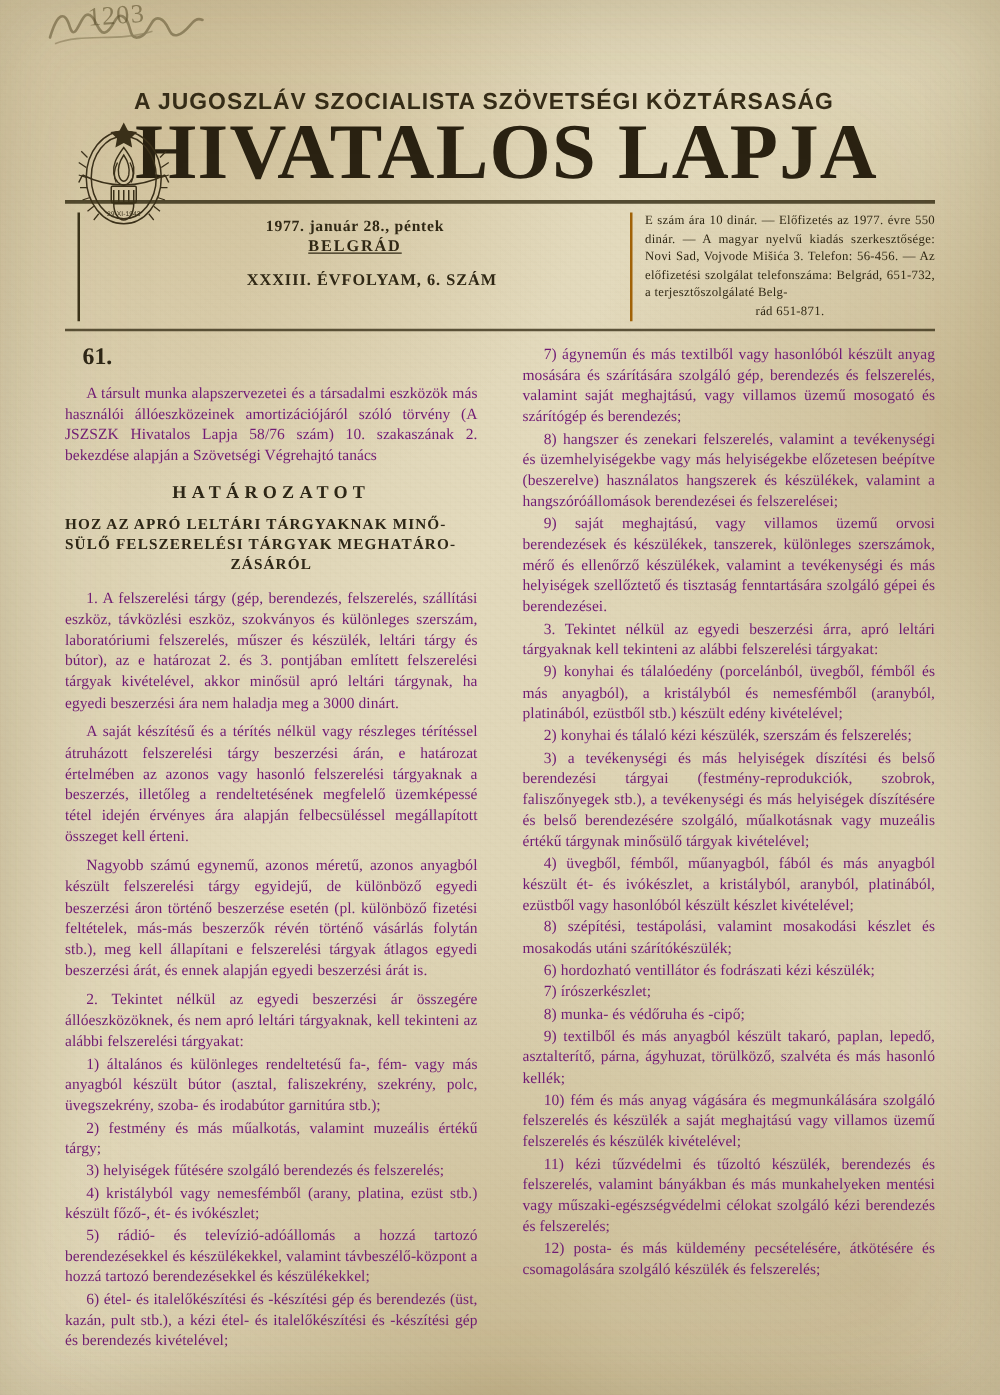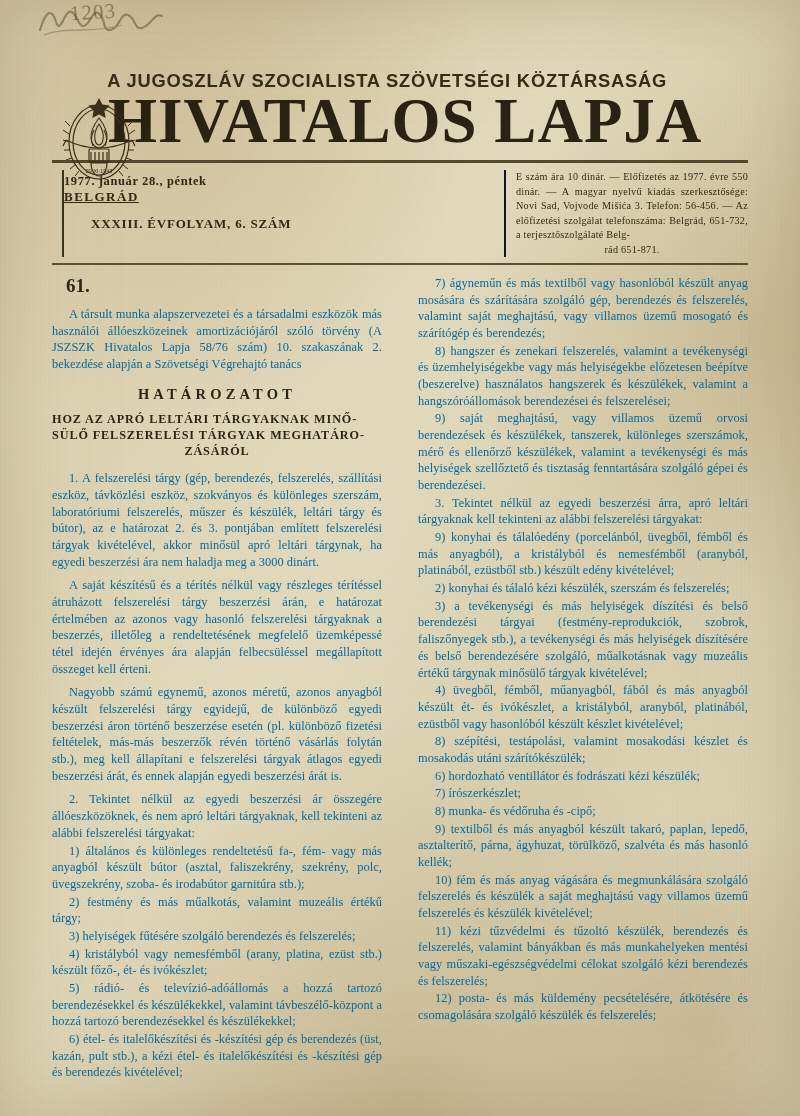--- a/index.html
+++ b/index.html
@@ -138,24 +138,24 @@
     display: block;
   }
   .info-left .acct {
     display: block;
     text-align: center;
     font-weight: 700;
     letter-spacing: .3px;
   }
   .info-mid {
     flex: 1;
-    text-align: left;
+    text-align: center;
     padding-top: 4px;
     border-left: 2px solid #3a3119;
-    border-right: 2px solid #0f172a;
+    border-right: 2px solid #a16207;
     margin: 0 10px;
   }
   .info-mid div { font-weight: 700; letter-spacing: .6px; }
   .info-mid .d1 { font-size: 12.5px; }
   .info-mid .d2 { font-size: 13px; letter-spacing: 1.5px; text-decoration: underline; }
   .info-mid .d3 { font-size: 13px; margin-top: 11px; letter-spacing: .8px; padding-left: 27px; }
   .info-right {
     width: 232px;
     font-size: 10.2px;
     line-height: 1.42;
@@ -186,21 +186,21 @@
     margin-bottom: 9px;
   }
   p.body {
     font-family: "Liberation Serif", serif;
     font-size: 12.4px;
     line-height: 1.345;
     text-align: justify;
     margin: 0 0 1px 0;
     text-indent: 17px;
     letter-spacing: .05px;
-    color: #0369a1;
+    color: #701a75;
     -webkit-font-smoothing: none;
   }
   p.gap { margin-bottom: 7px; }
 
   .deco-title {
     text-align: center;
     font-family: "Liberation Serif", serif;
     font-weight: 700;
     font-size: 14.5px;
     letter-spacing: 4.2px;

